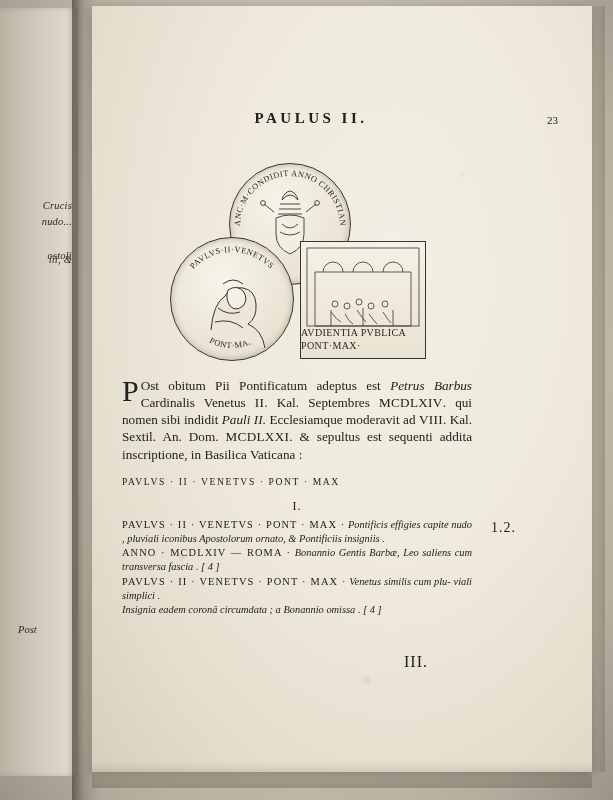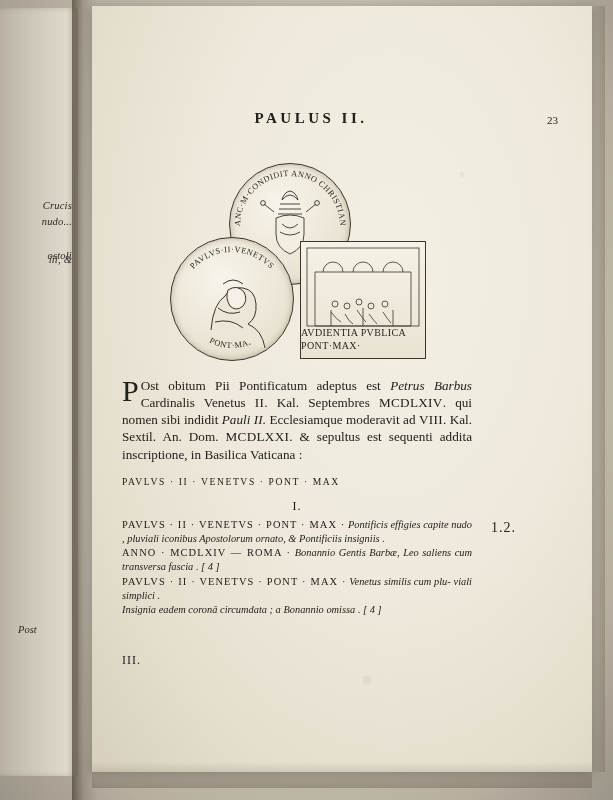--- a/index.html
+++ b/index.html
@@ -176,22 +176,22 @@
     letter-spacing: 1.1px;
   }
   .sidenum {
     position: absolute;
     right: -44px;
     top: 0;
     font-size: 14px;
     letter-spacing: 1px;
   }
   .roman-last {
-    text-align: left;
-    font-size: 12px;
+    text-align: right;
+    font-size: 16px;
     letter-spacing: 1px;
     margin-top: 36px;
     padding-right: 44px;
   }
   .verso-catch {
     position: absolute;
     left: 18px;
     top: 608px;
     font-size: 10.5px;
     font-style: italic;

